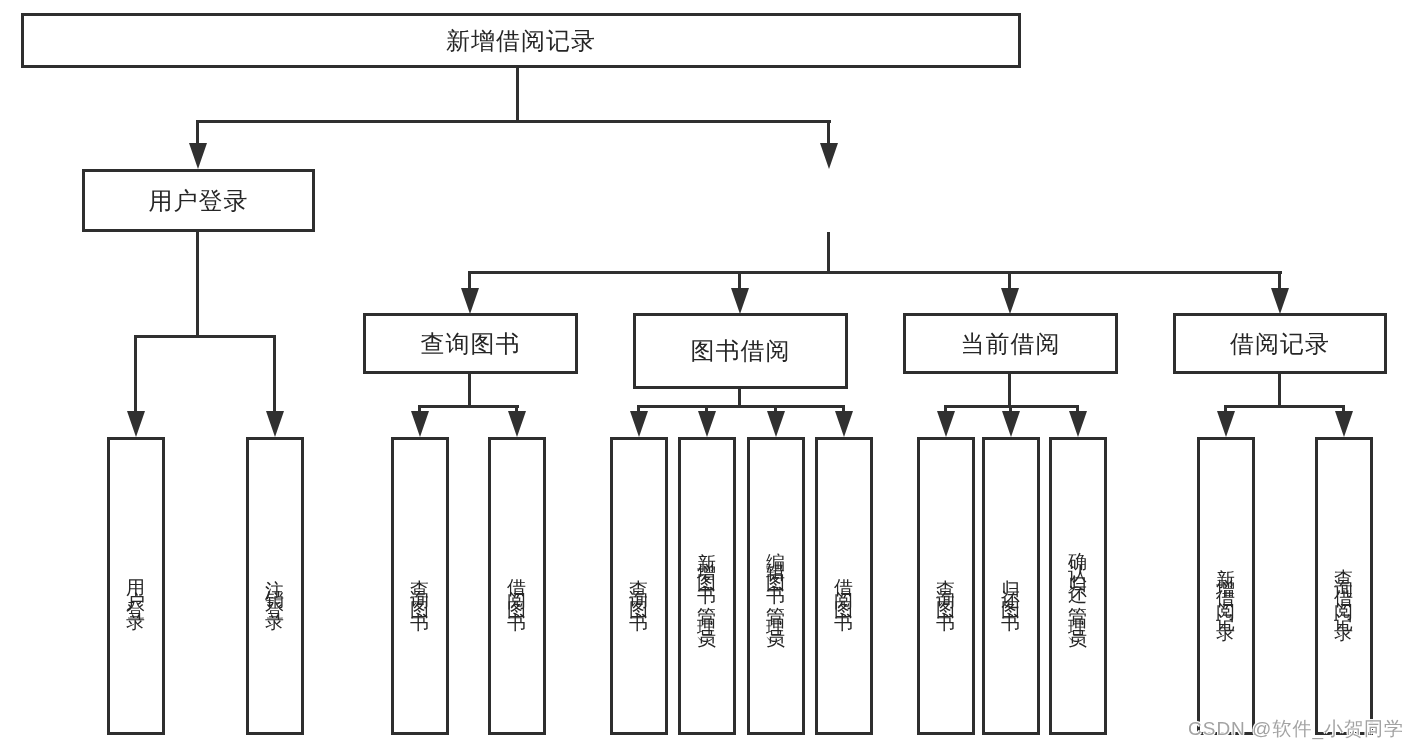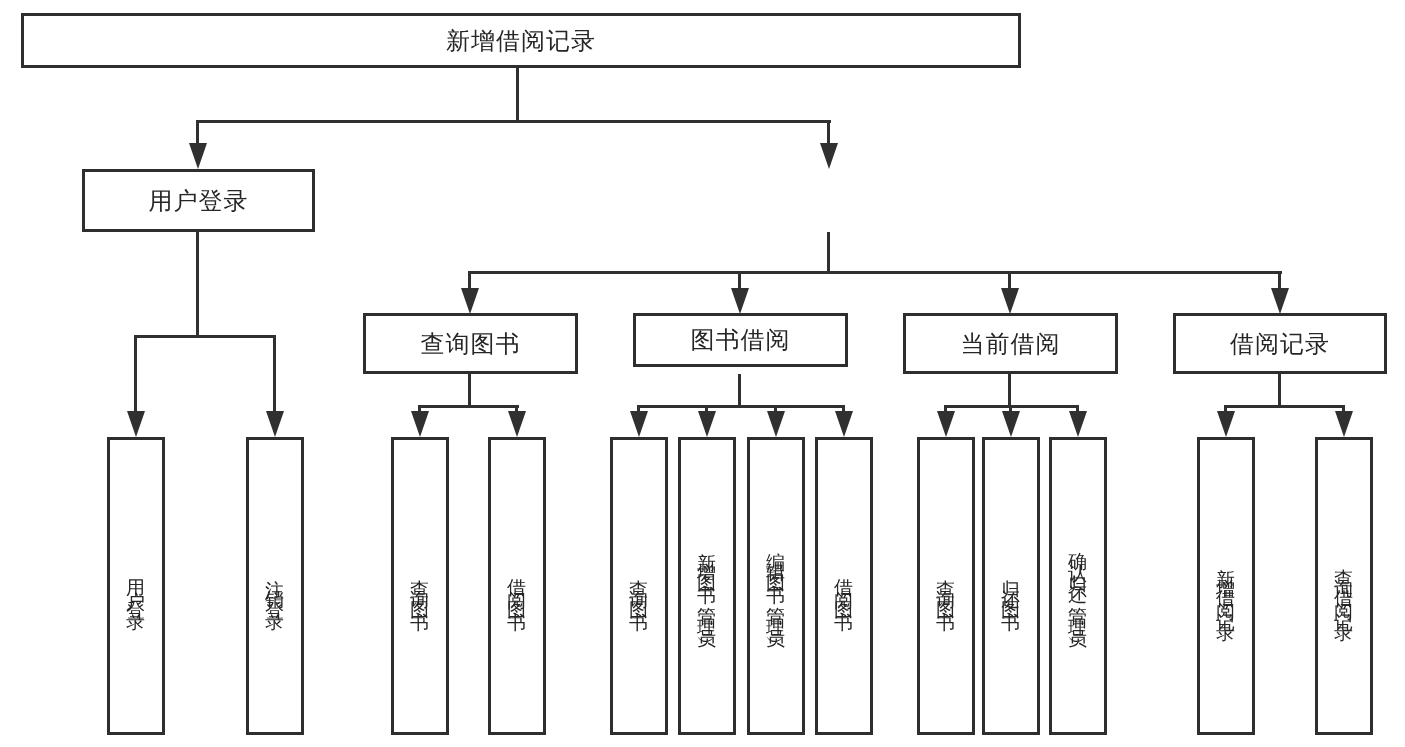--- a/index.html
+++ b/index.html
@@ -101,21 +101,21 @@
     <span>新增借阅记录</span>
   </div>
 
   <div class="node" style="left:82px;top:169px;width:233px;height:63px;">
     <span>用户登录</span>
   </div>
 
   <div class="node" style="left:363px;top:313px;width:215px;height:61px;">
     <span>查询图书</span>
   </div>
-  <div class="node" style="left:633px;top:313px;width:215px;height:54px;">
+  <div class="node" style="left:633px;top:313px;width:215px;height:76px;">
     <span>图书借阅</span>
   </div>
   <div class="node" style="left:903px;top:313px;width:215px;height:61px;">
     <span>当前借阅</span>
   </div>
   <div class="node" style="left:1173px;top:313px;width:214px;height:61px;">
     <span>借阅记录</span>
   </div>
 
   <div class="leaf" style="left:107px;">
@@ -151,14 +151,15 @@
   <div class="leaf" style="left:1049px;">
     <span class="vtext">确认归还（管理员）</span>
   </div>
   <div class="leaf" style="left:1197px;">
     <span class="vtext">新增借阅记录</span>
   </div>
   <div class="leaf" style="left:1315px;">
     <span class="vtext">查询借阅记录</span>
   </div>
 
+  <div class="watermark">CSDN @软件_小贺同学</div>
 
 </div>
 
 </body></html>

